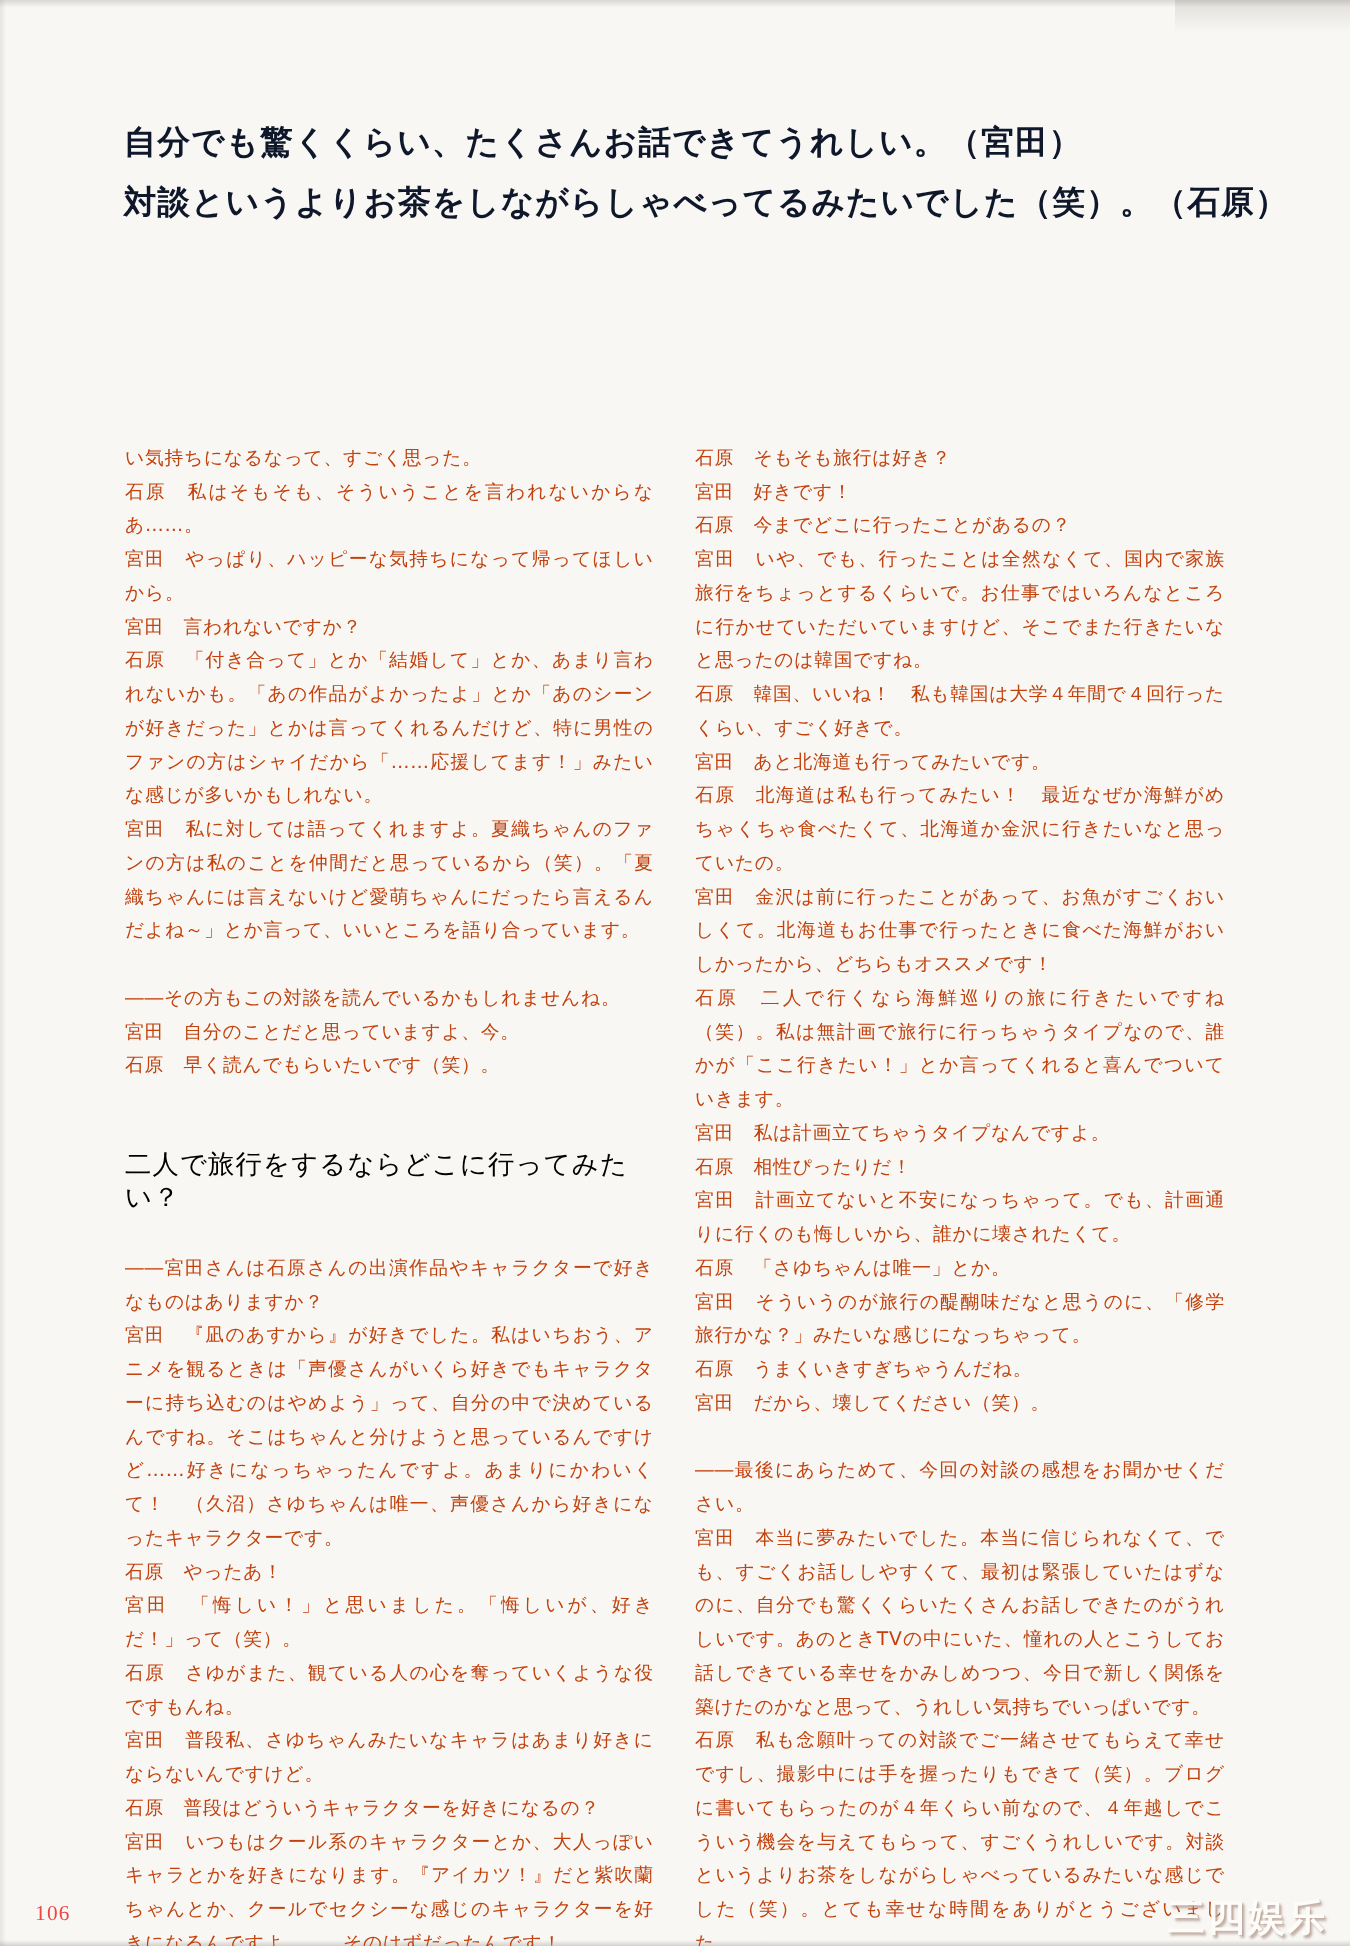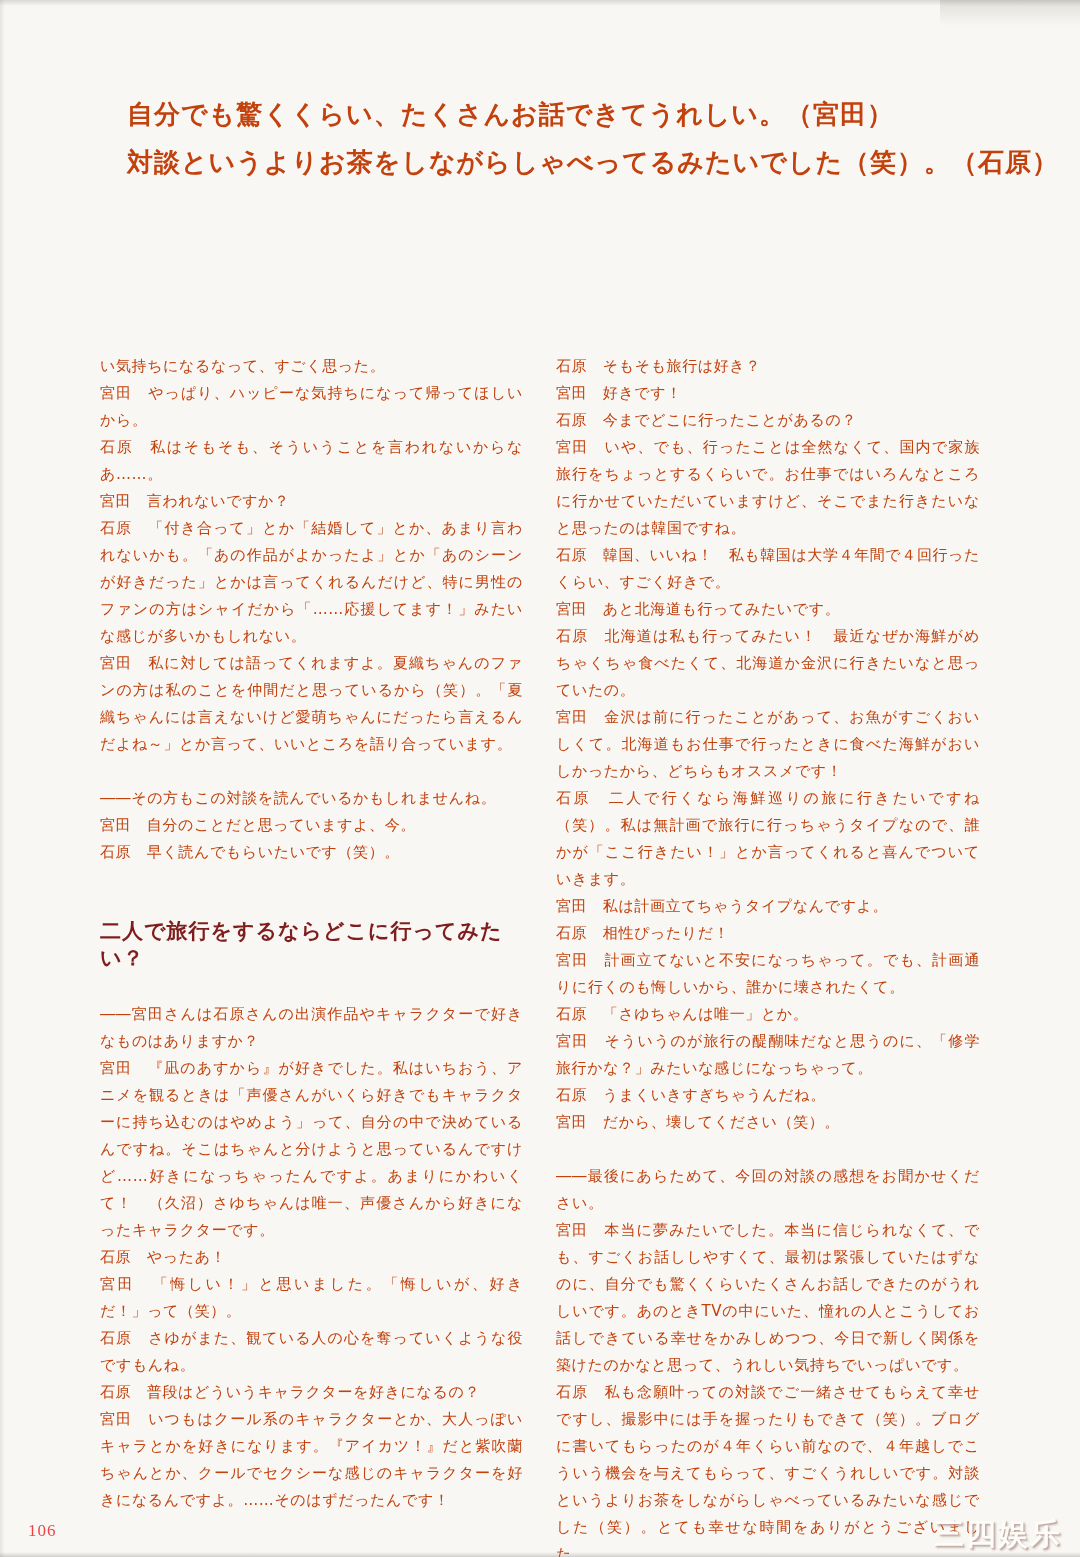--- a/index.html
+++ b/index.html
@@ -34,27 +34,26 @@
   .edge-left {
     position: absolute; left: 0; top: 0; width: 5px; height: 1557px;
     background: linear-gradient(to right, rgba(120,115,108,0.14), rgba(120,115,108,0));
     pointer-events: none;
   }
   .headline {
     position: absolute;
     left: 99px;
     top: 90px;
     width: 900px;
-    color: #c2410c;
+    color: #0f172a;
     font-weight: bold;
     font-size: 26px;
     line-height: 48px;
     letter-spacing: 1px;
     white-space: nowrap;
-    margin-left: 28px;
   }
   .column {
     position: absolute;
     top: 353px;
   }
   .column.left  { left: 100px; width: 423px; }
   .column.right { left: 556px; width: 424px; }
   .para {
     margin: 0;
     font-size: 15px;
@@ -62,23 +61,23 @@
     letter-spacing: 0.6px;
     color: #c2410c;
     text-align: justify;
     text-justify: inter-ideograph;
   }
   .para.gap { margin-top: 27px; }
   .para.subhead {
     margin-top: 52px;
     margin-bottom: 29px;
     font-size: 21px;
-    font-weight: bold;
+    font-weight: normal;
     letter-spacing: 1px;
-    color: #7f1d1d;
+    color: #000000;
     text-align: left;
   }
   .page-number {
     position: absolute;
     left: 28px;
     top: 1521px;
     font-family: "Liberation Serif", "DejaVu Serif", serif;
     font-size: 17px;
     color: #ef4444;
     letter-spacing: 1px;
@@ -104,34 +103,35 @@
   <div class="edge-left"></div>
   <div class="edge-bottom"></div>
 
   <div class="headline">
     <div>自分でも驚くくらい、たくさんお話できてうれしい。（宮田）</div>
     <div>対談というよりお茶をしながらしゃべってるみたいでした（笑）。（石原）</div>
   </div>
 
   <div class="column left">
       <p class="para body">い気持ちになるなって、すごく思った。</p>
+      <p class="para body">石原　私はそもそも、そういうことを言われないからなあ……。</p>
       <p class="para body">宮田　やっぱり、ハッピーな気持ちになって帰ってほしいから。</p>
-      <p class="para body">石原　私はそもそも、そういうことを言われないからなあ……。</p>
       <p class="para body">宮田　言われないですか？</p>
       <p class="para body">石原　「付き合って」とか「結婚して」とか、あまり言われないかも。「あの作品がよかったよ」とか「あのシーンが好きだった」とかは言ってくれるんだけど、特に男性のファンの方はシャイだから「……応援してます！」みたいな感じが多いかもしれない。</p>
       <p class="para body">宮田　私に対しては語ってくれますよ。夏織ちゃんのファンの方は私のことを仲間だと思っているから（笑）。「夏織ちゃんには言えないけど愛萌ちゃんにだったら言えるんだよね～」とか言って、いいところを語り合っています。</p>
       <p class="para lead gap">――その方もこの対談を読んでいるかもしれませんね。</p>
       <p class="para body">宮田　自分のことだと思っていますよ、今。</p>
       <p class="para body">石原　早く読んでもらいたいです（笑）。</p>
       <p class="para subhead">二人で旅行をするならどこに行ってみたい？</p>
       <p class="para lead">――宮田さんは石原さんの出演作品やキャラクターで好きなものはありますか？</p>
       <p class="para body">宮田　『凪のあすから』が好きでした。私はいちおう、アニメを観るときは「声優さんがいくら好きでもキャラクターに持ち込むのはやめよう」って、自分の中で決めているんですね。そこはちゃんと分けようと思っているんですけど……好きになっちゃったんですよ。あまりにかわいくて！　（久沼）さゆちゃんは唯一、声優さんから好きになったキャラクターです。</p>
       <p class="para body">石原　やったあ！</p>
       <p class="para body">宮田　「悔しい！」と思いました。「悔しいが、好きだ！」って（笑）。</p>
       <p class="para body">石原　さゆがまた、観ている人の心を奪っていくような役ですもんね。</p>
+      <p class="para body">宮田　普段私、さゆちゃんみたいなキャラはあまり好きにならないんですけど。</p>
       <p class="para body">石原　普段はどういうキャラクターを好きになるの？</p>
       <p class="para body">宮田　いつもはクール系のキャラクターとか、大人っぽいキャラとかを好きになります。『アイカツ！』だと紫吹蘭ちゃんとか、クールでセクシーな感じのキャラクターを好きになるんですよ。……そのはずだったんです！</p>
     </div>
   <div class="column right">
       <p class="para body">石原　そもそも旅行は好き？</p>
       <p class="para body">宮田　好きです！</p>
       <p class="para body">石原　今までどこに行ったことがあるの？</p>
       <p class="para body">宮田　いや、でも、行ったことは全然なくて、国内で家族旅行をちょっとするくらいで。お仕事ではいろんなところに行かせていただいていますけど、そこでまた行きたいなと思ったのは韓国ですね。</p>
       <p class="para body">石原　韓国、いいね！　私も韓国は大学４年間で４回行ったくらい、すごく好きで。</p>
       <p class="para body">宮田　あと北海道も行ってみたいです。</p>

